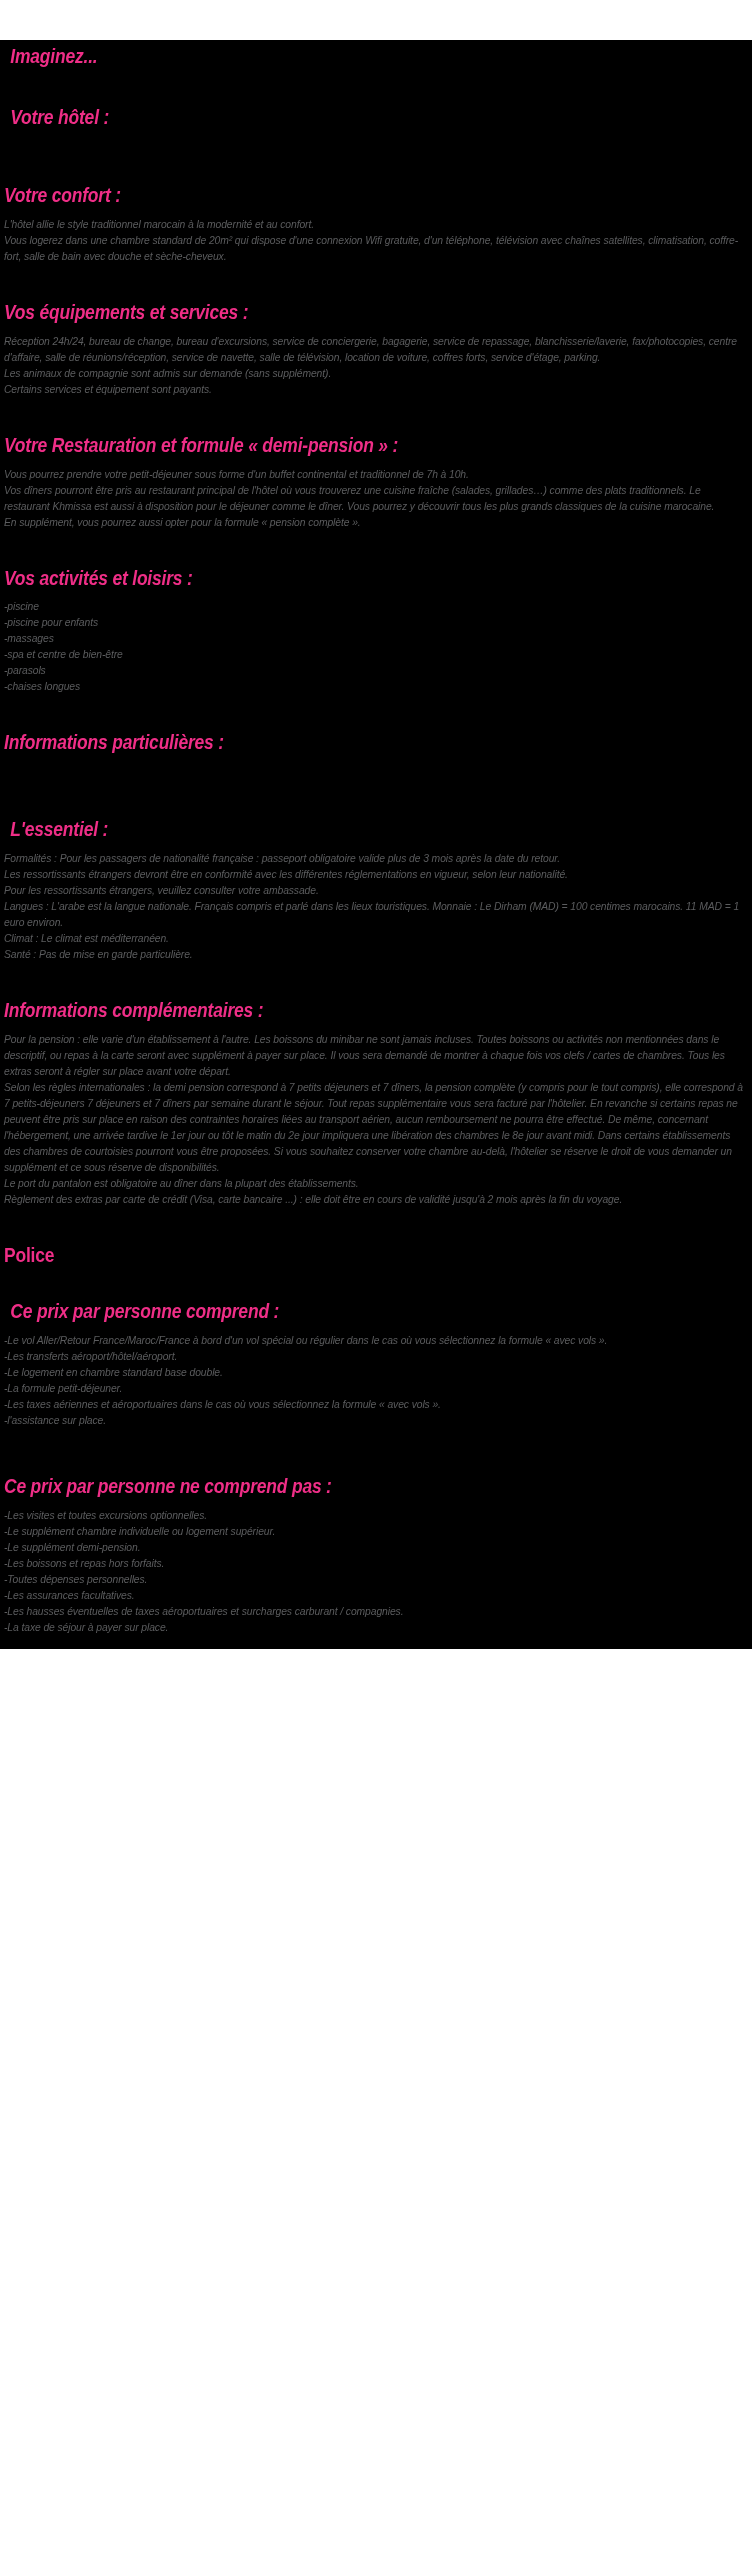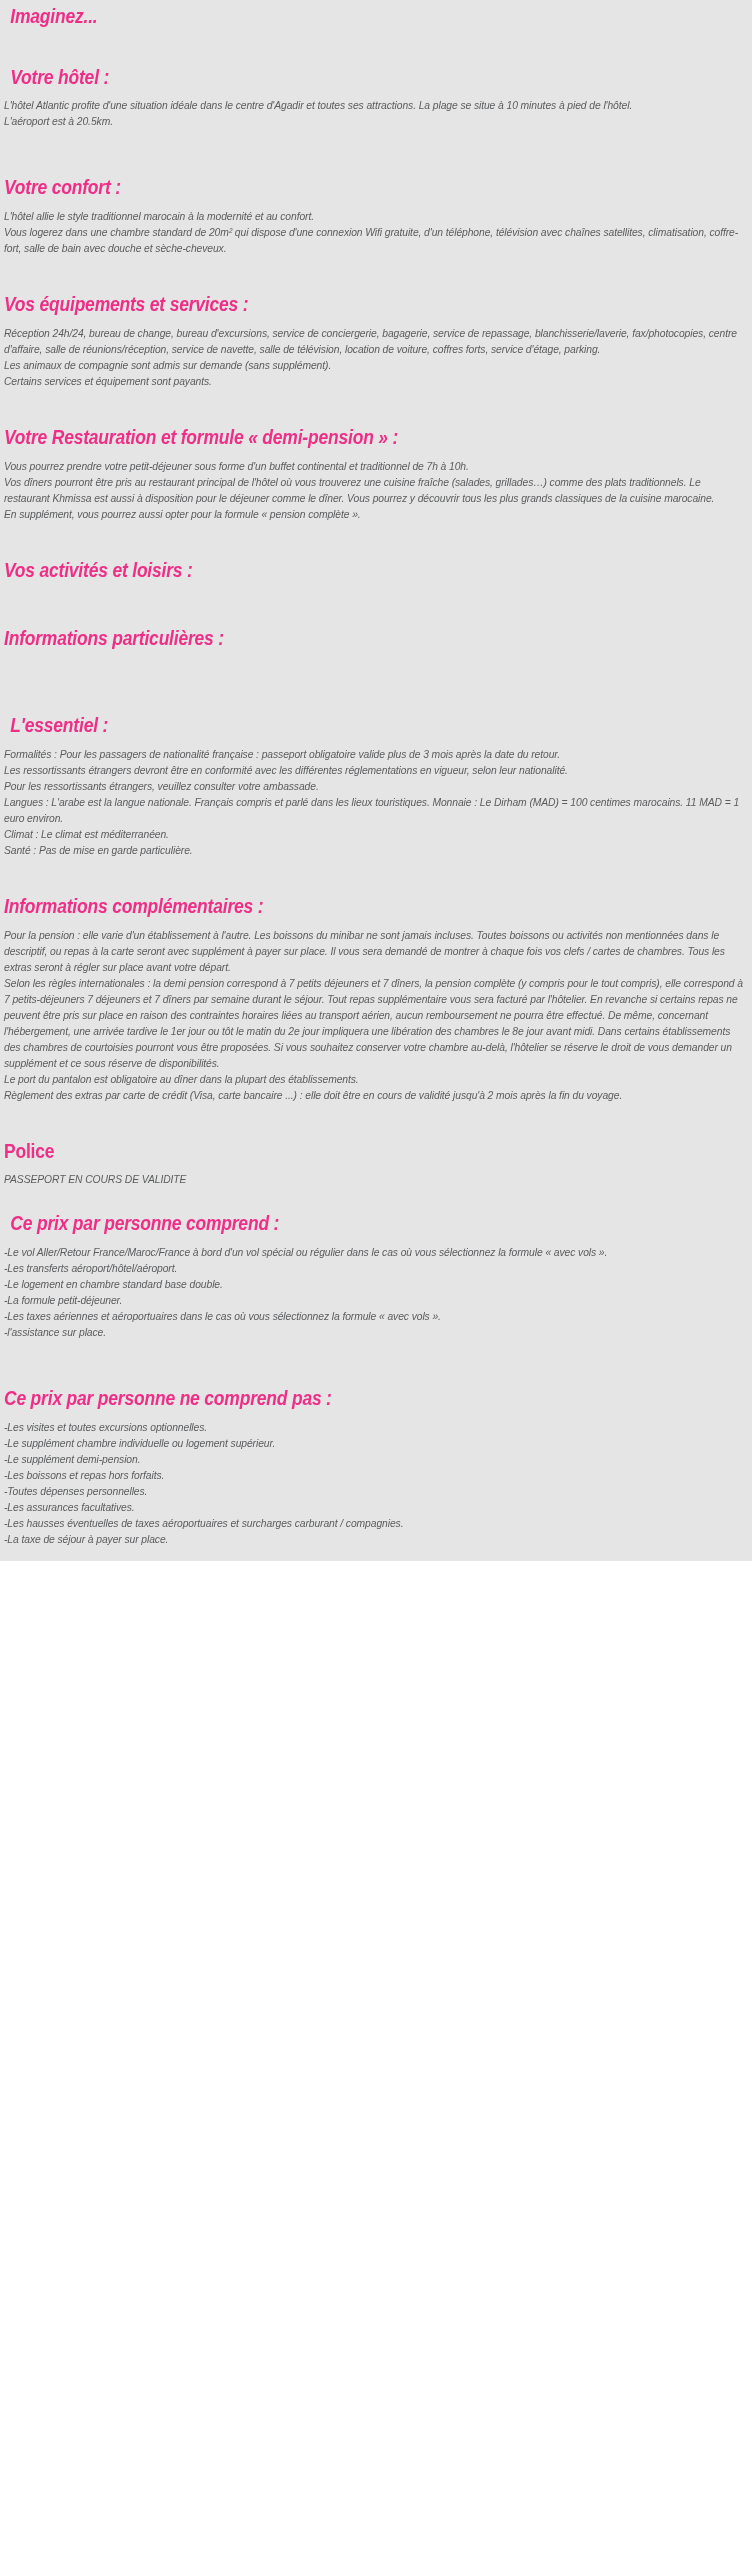--- a/index.html
+++ b/index.html
@@ -11,21 +11,22 @@
   body {
     width: 752px;
     font-family: "Liberation Sans", "DejaVu Sans", sans-serif;
     color: #58595b;
     -webkit-font-smoothing: antialiased;
   }
   .page {
     width: 752px;
     box-sizing: border-box;
     padding: 0 4px 14px 4px;
-    background: #e5e5e5;
+    background: #000000;
+    margin-top: 40px;
   }
 
   
   h1.brochure-h {
     margin: 0;
     padding: 0;
     font-family: "Liberation Sans Narrow", "Liberation Sans", sans-serif;
     font-weight: bold;
     font-style: italic;
     color: #ef2e87;
@@ -74,24 +75,20 @@
 
 <div class="page">
 
   <div class="gap-xs"></div>
   <h1 class="brochure-h indent" style="color: rgb(239, 46, 135);">Imaginez...</h1>
   <div class="after-head"></div>
 
   <div class="before-head"></div>
   <h1 class="brochure-h indent" style="color: rgb(239, 46, 135);">Votre hôtel :</h1>
   <div class="after-head"></div>
-  <div class="block">
-    <p class="para" style="color: rgb(91, 92, 94);">L'hôtel Atlantic profite d'une situation idéale dans le centre d'Agadir et toutes ses attractions. La plage se situe à 10 minutes à pied de l'hôtel.</p>
-    <p class="line" style="color: rgb(91, 92, 94);">L'aéroport est à 20.5km.</p>
-  </div>
 
   <div class="gap-xxl"></div>
   <h1 class="brochure-h" style="color: rgb(239, 46, 135);">Votre confort :</h1>
   <div class="after-head"></div>
   <div class="block">
     <p class="line" style="color: rgb(91, 92, 94);">L'hôtel allie le style traditionnel marocain à la modernité et au confort.</p>
     <p class="para" style="color: rgb(91, 92, 94);">Vous logerez dans une chambre standard de 20m² qui dispose d'une connexion Wifi gratuite, d'un téléphone, télévision avec chaînes satellites, climatisation, coffre-fort, salle de bain avec douche et sèche-cheveux.</p>
   </div>
 
   <div class="gap-xl"></div>
@@ -108,20 +105,28 @@
   <div class="after-head"></div>
   <div class="block">
     <p class="line" style="color: rgb(91, 92, 94);">Vous pourrez prendre votre petit-déjeuner sous forme d'un buffet continental et traditionnel de 7h à 10h.</p>
     <p class="para" style="color: rgb(91, 92, 94);">Vos dîners pourront être pris au restaurant principal de l'hôtel où vous trouverez une cuisine fraîche (salades, grillades…) comme des plats traditionnels. Le restaurant Khmissa est aussi à disposition pour le déjeuner comme le dîner. Vous pourrez y découvrir tous les plus grands classiques de la cuisine marocaine.</p>
     <p class="line" style="color: rgb(91, 92, 94);">En supplément, vous pourrez aussi opter pour la formule « pension complète ».</p>
   </div>
 
   <div class="gap-xl"></div>
   <h1 class="brochure-h" style="color: rgb(239, 46, 135);">Vos activités et loisirs :</h1>
   <div class="after-head"></div>
+  <div class="block">
+    <p class="line" style="color: rgb(91, 92, 94);">-piscine</p>
+    <p class="line" style="color: rgb(91, 92, 94);">-piscine pour enfants</p>
+    <p class="line" style="color: rgb(91, 92, 94);">-massages</p>
+    <p class="line" style="color: rgb(91, 92, 94);">-spa et centre de bien-être</p>
+    <p class="line" style="color: rgb(91, 92, 94);">-parasols</p>
+    <p class="line" style="color: rgb(91, 92, 94);">-chaises longues</p>
+  </div>
 
   <div class="gap-xl"></div>
   <h1 class="brochure-h" style="color: rgb(239, 46, 135);">Informations particulières :</h1>
   <div class="gap-m"></div>
 
   <div class="gap-xxl"></div>
   <h1 class="brochure-h indent" style="color: rgb(239, 46, 135);">L'essentiel :</h1>
   <div class="after-head"></div>
   <div class="block">
     <p class="para" style="color: rgb(91, 92, 94);">Formalités : Pour les passagers de nationalité française : passeport obligatoire valide plus de 3 mois après la date du retour.</p>
@@ -138,23 +143,20 @@
   <div class="block">
     <p class="para" style="color: rgb(91, 92, 94);">Pour la pension : elle varie d'un établissement à l'autre. Les boissons du minibar ne sont jamais incluses. Toutes boissons ou activités non mentionnées dans le descriptif, ou repas à la carte seront avec supplément à payer sur place. Il vous sera demandé de montrer à chaque fois vos clefs / cartes de chambres. Tous les extras seront à régler sur place avant votre départ.</p>
     <p class="para" style="color: rgb(91, 92, 94);">Selon les règles internationales : la demi pension correspond à 7 petits déjeuners et 7 dîners, la pension complète (y compris pour le tout compris), elle correspond à 7 petits-déjeuners 7 déjeuners et 7 dîners par semaine durant le séjour. Tout repas supplémentaire vous sera facturé par l'hôtelier. En revanche si certains repas ne peuvent être pris sur place en raison des contraintes horaires liées au transport aérien, aucun remboursement ne pourra être effectué. De même, concernant l'hébergement, une arrivée tardive le 1er jour ou tôt le matin du 2e jour impliquera une libération des chambres le 8e jour avant midi. Dans certains établissements des chambres de courtoisies pourront vous être proposées. Si vous souhaitez conserver votre chambre au-delà, l'hôtelier se réserve le droit de vous demander un supplément et ce sous réserve de disponibilités.</p>
     <p class="line" style="color: rgb(91, 92, 94);">Le port du pantalon est obligatoire au dîner dans la plupart des établissements.</p>
     <p class="para" style="color: rgb(91, 92, 94);">Règlement des extras par carte de crédit (Visa, carte bancaire ...) : elle doit être en cours de validité jusqu'à 2 mois après la fin du voyage.</p>
   </div>
 
   <div class="gap-xl"></div>
   <h1 class="brochure-h upright" style="color: rgb(239, 46, 135);">Police</h1>
   <div class="after-head"></div>
-  <div class="block">
-    <p class="line upcase" style="color: rgb(91, 92, 94);">PASSEPORT EN COURS DE VALIDITE</p>
-  </div>
 
   <div class="gap-l"></div>
   <h1 class="brochure-h indent" style="color: rgb(239, 46, 135);">Ce prix par personne comprend :</h1>
   <div class="after-head"></div>
   <div class="block">
     <p class="para" style="color: rgb(91, 92, 94);">-Le vol Aller/Retour France/Maroc/France à bord d'un vol spécial ou régulier dans le cas où vous sélectionnez la formule « avec vols ».</p>
     <p class="line" style="color: rgb(91, 92, 94);">-Les transferts aéroport/hôtel/aéroport.</p>
     <p class="line" style="color: rgb(91, 92, 94);">-Le logement en chambre standard base double.</p>
     <p class="line" style="color: rgb(91, 92, 94);">-La formule petit-déjeuner.</p>
     <p class="line" style="color: rgb(91, 92, 94);">-Les taxes aériennes et aéroportuaires dans le cas où vous sélectionnez la formule « avec vols ».</p>

